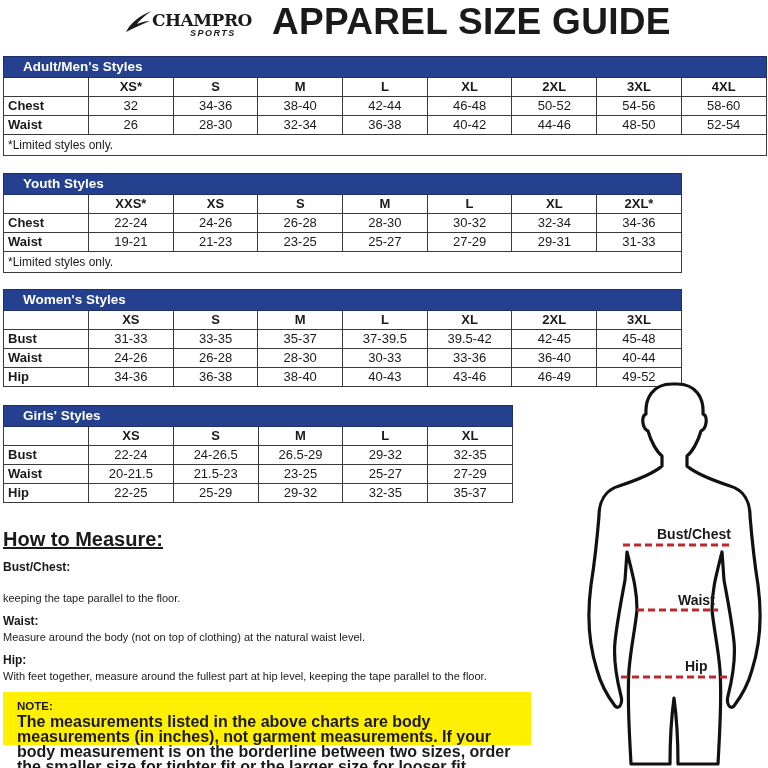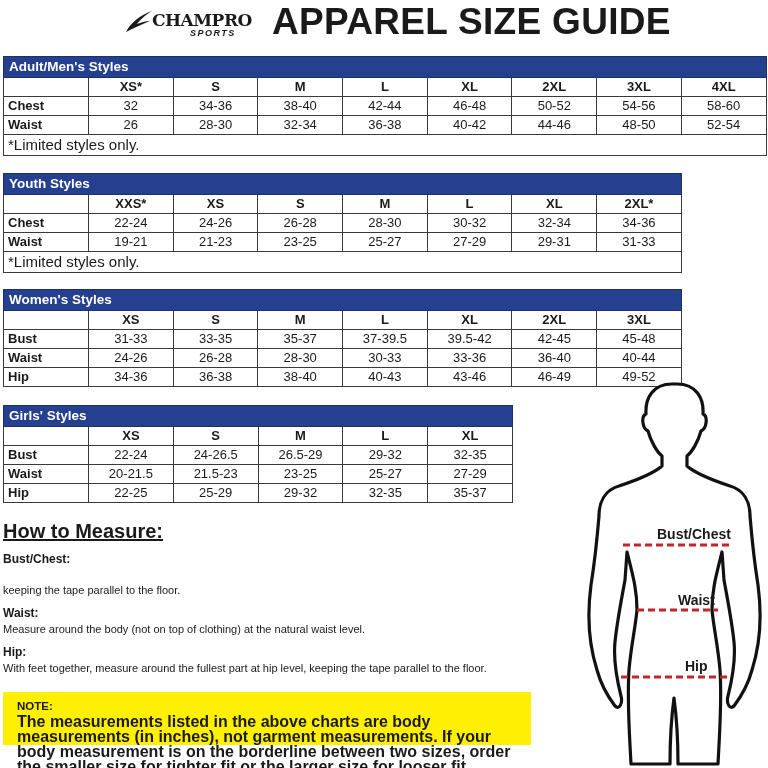--- a/index.html
+++ b/index.html
@@ -7,27 +7,27 @@
 
   .header { position: absolute; left: 0; top: 0; width: 768px; height: 48px; }
   .logo { position: absolute; left: 124px; top: 6px; width: 136px; height: 34px; }
   .logo svg { position: absolute; left: 0; top: 4px; }
   .logo-main { position: absolute; left: 28px; top: 4px; font-family: "DejaVu Serif", serif; font-weight: bold; font-size: 17px; letter-spacing: -0.5px; color: #1a1a1a; }
   .logo-sub { position: absolute; left: 66px; top: 22px; font-weight: bold; font-style: italic; font-size: 9px; letter-spacing: 1.5px; color: #1a1a1a; }
   .page-title { position: absolute; left: 272px; top: 1px; font-weight: bold; font-size: 37px; letter-spacing: 0.3px; color: #1a1a1a; }
 
   .size-table { position: absolute; left: 3px; border-collapse: collapse; table-layout: fixed; }
   .size-table td, .size-table th { border: 1.5px solid #3a3a3a; height: 18px; padding: 0; font-size: 13px; text-align: center; line-height: 18px; }
-  .size-table .title-cell { background: #24408e; color: #ffffff; font-weight: bold; text-align: left; padding-left: 5px; font-size: 13.5px; height: 20px; line-height: 20px; border-color: #1e2f6a; }
+  .size-table .title-cell { background: #24408e; color: #ffffff; font-weight: bold; text-align: left; padding-left: 19px; font-size: 13.5px; height: 20px; line-height: 20px; border-color: #1e2f6a; }
   .size-table th { font-weight: bold; }
   .size-table .row-label { text-align: left; padding-left: 4px; font-weight: bold; }
-  .size-table .note-cell { text-align: left; padding-left: 4px; font-size: 15px; height: 20px; }
+  .size-table .note-cell { text-align: left; padding-left: 4px; font-size: 12px; height: 20px; }
 
   .measure { position: absolute; left: 3px; top: 516px; width: 560px; }
-  .measure-title { font-weight: bold; font-size: 20px; text-decoration: underline; margin: 4px 0 8px 0; }
+  .measure-title { font-weight: bold; font-size: 20px; text-decoration: underline; margin: 12px 0 8px 0; }
   .m-head { font-weight: bold; font-size: 12px; margin: 0; line-height: 16px; }
   .m-text { font-size: 11px; margin: 1px 0 7px 0; line-height: 15px; }
 
   .note-box { position: absolute; left: 3px; top: 692px; width: 528px; height: 53px; background: #ffef00; }
   .note-label { position: absolute; left: 14px; top: 8px; font-weight: bold; font-size: 11.5px; }
   .note-text { position: absolute; left: 14px; top: 22px; width: 510px; font-weight: bold; font-size: 16px; line-height: 15px; }
 
   .figure { position: absolute; left: 575px; top: 380px; width: 193px; height: 388px; }
   .fig-label { position: absolute; font-weight: bold; font-size: 14px; color: #1a1a1a; padding-left: 24px; }
 </style>

